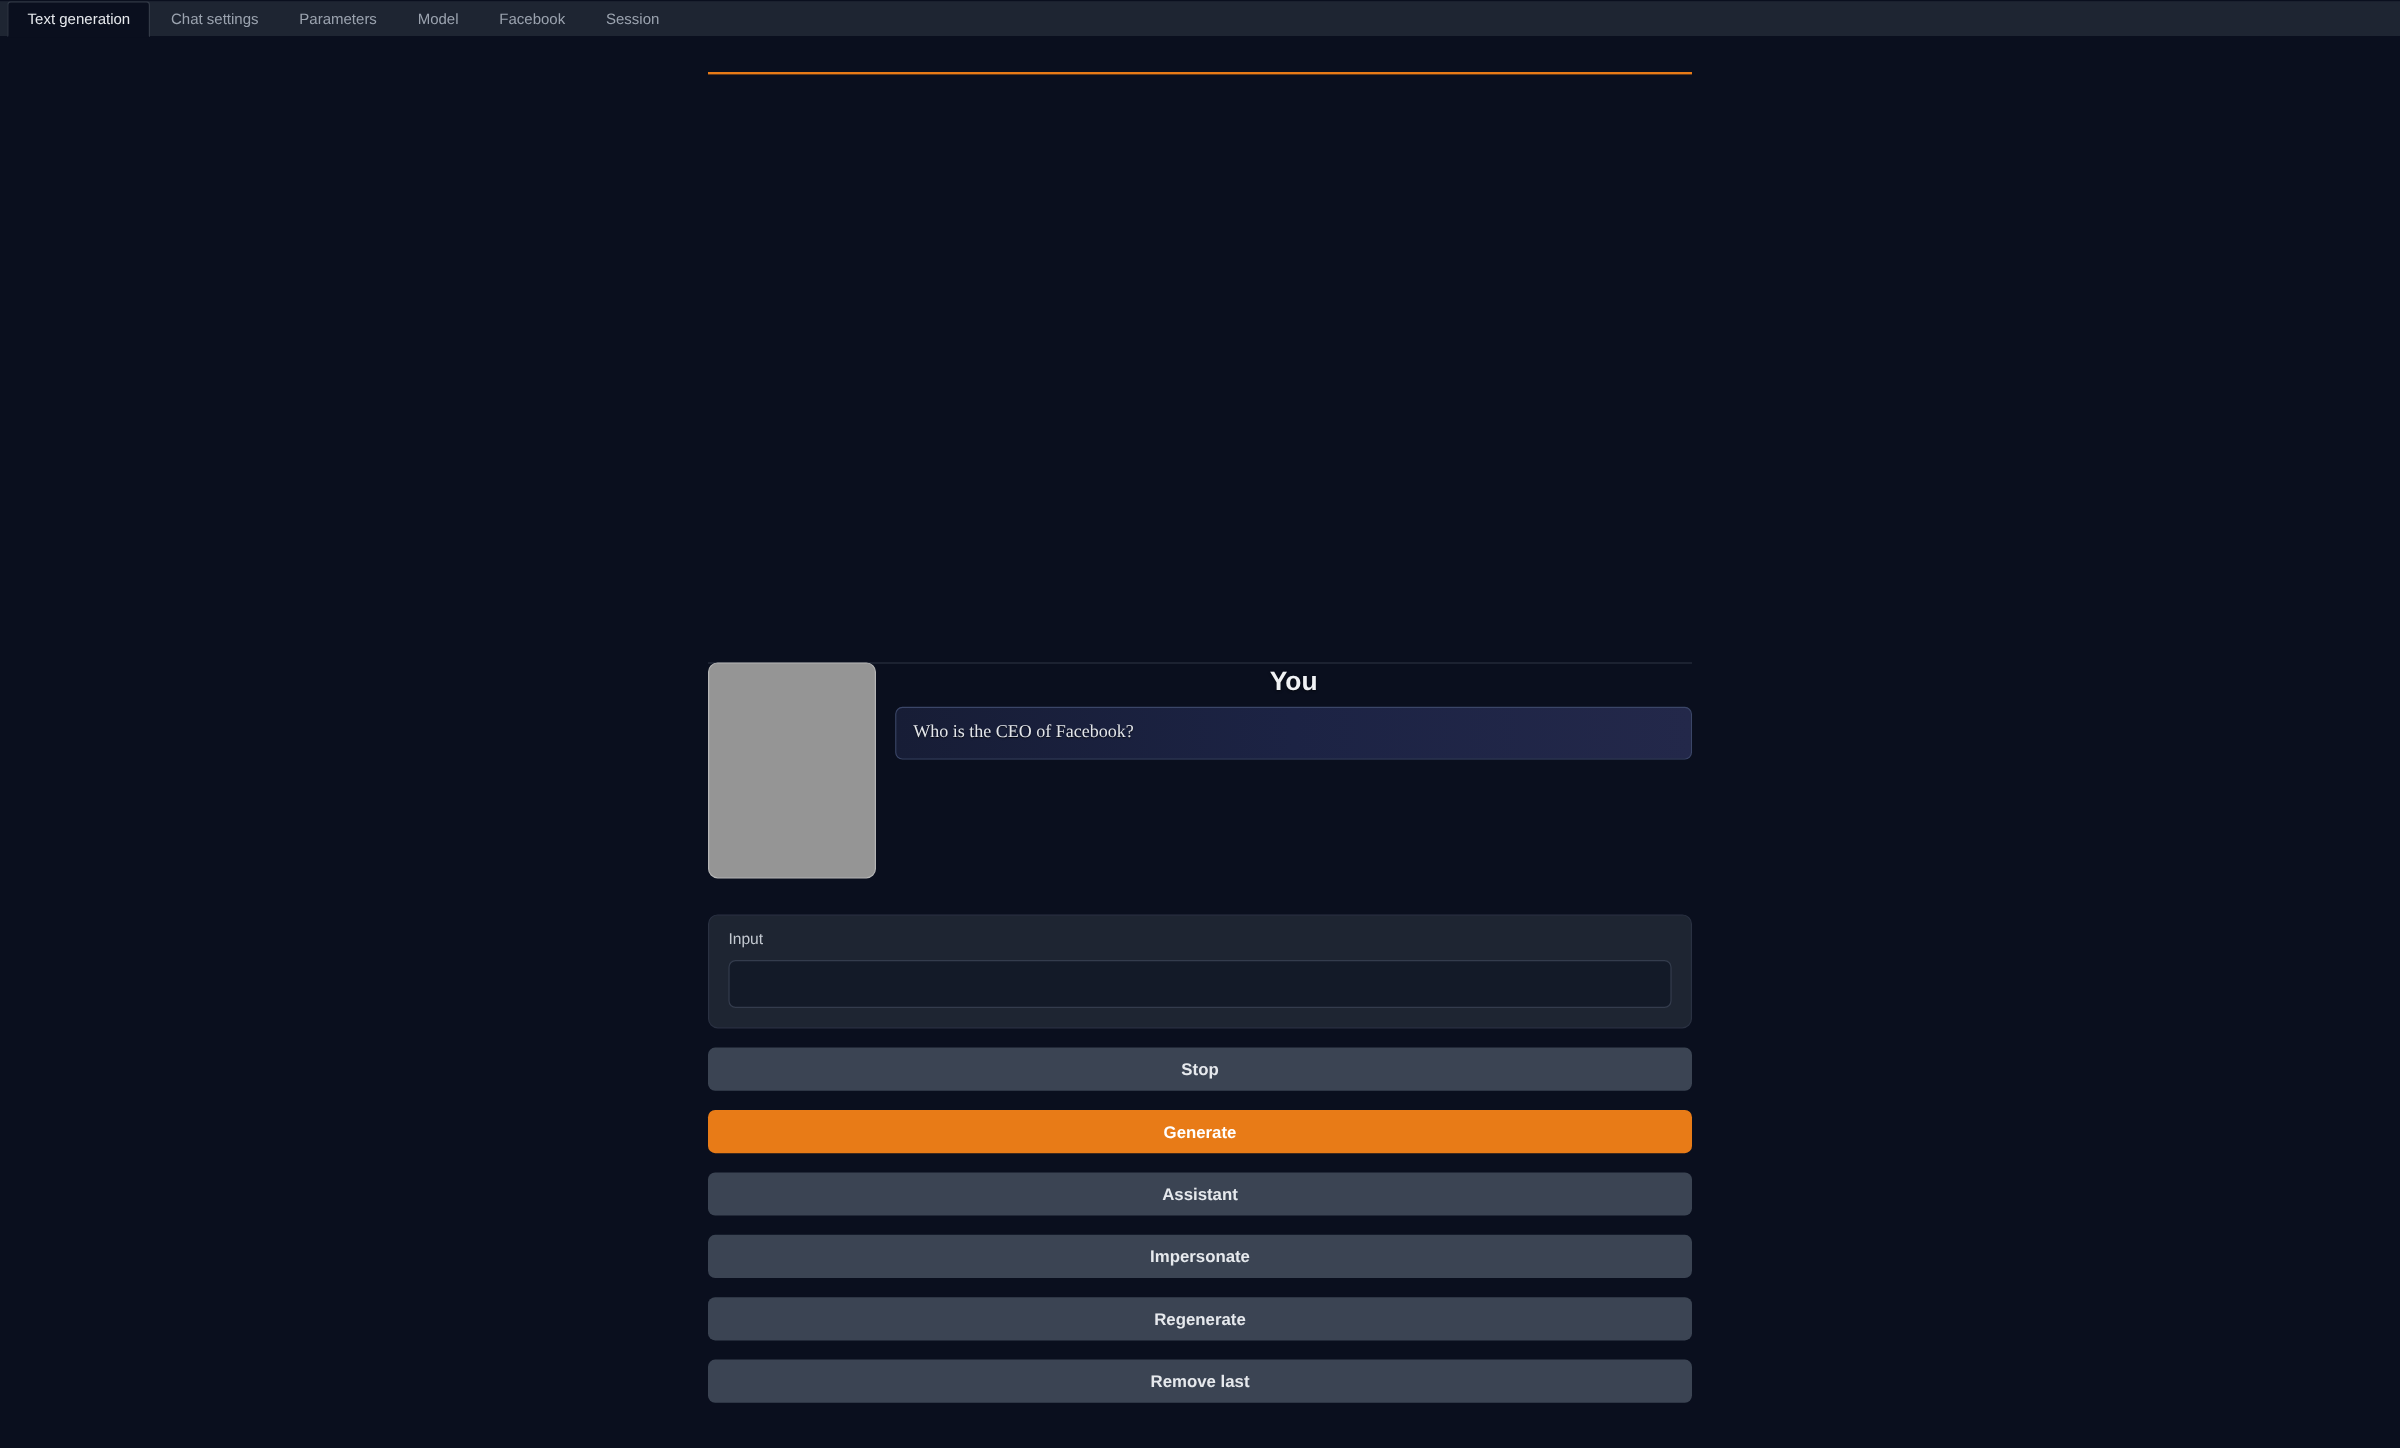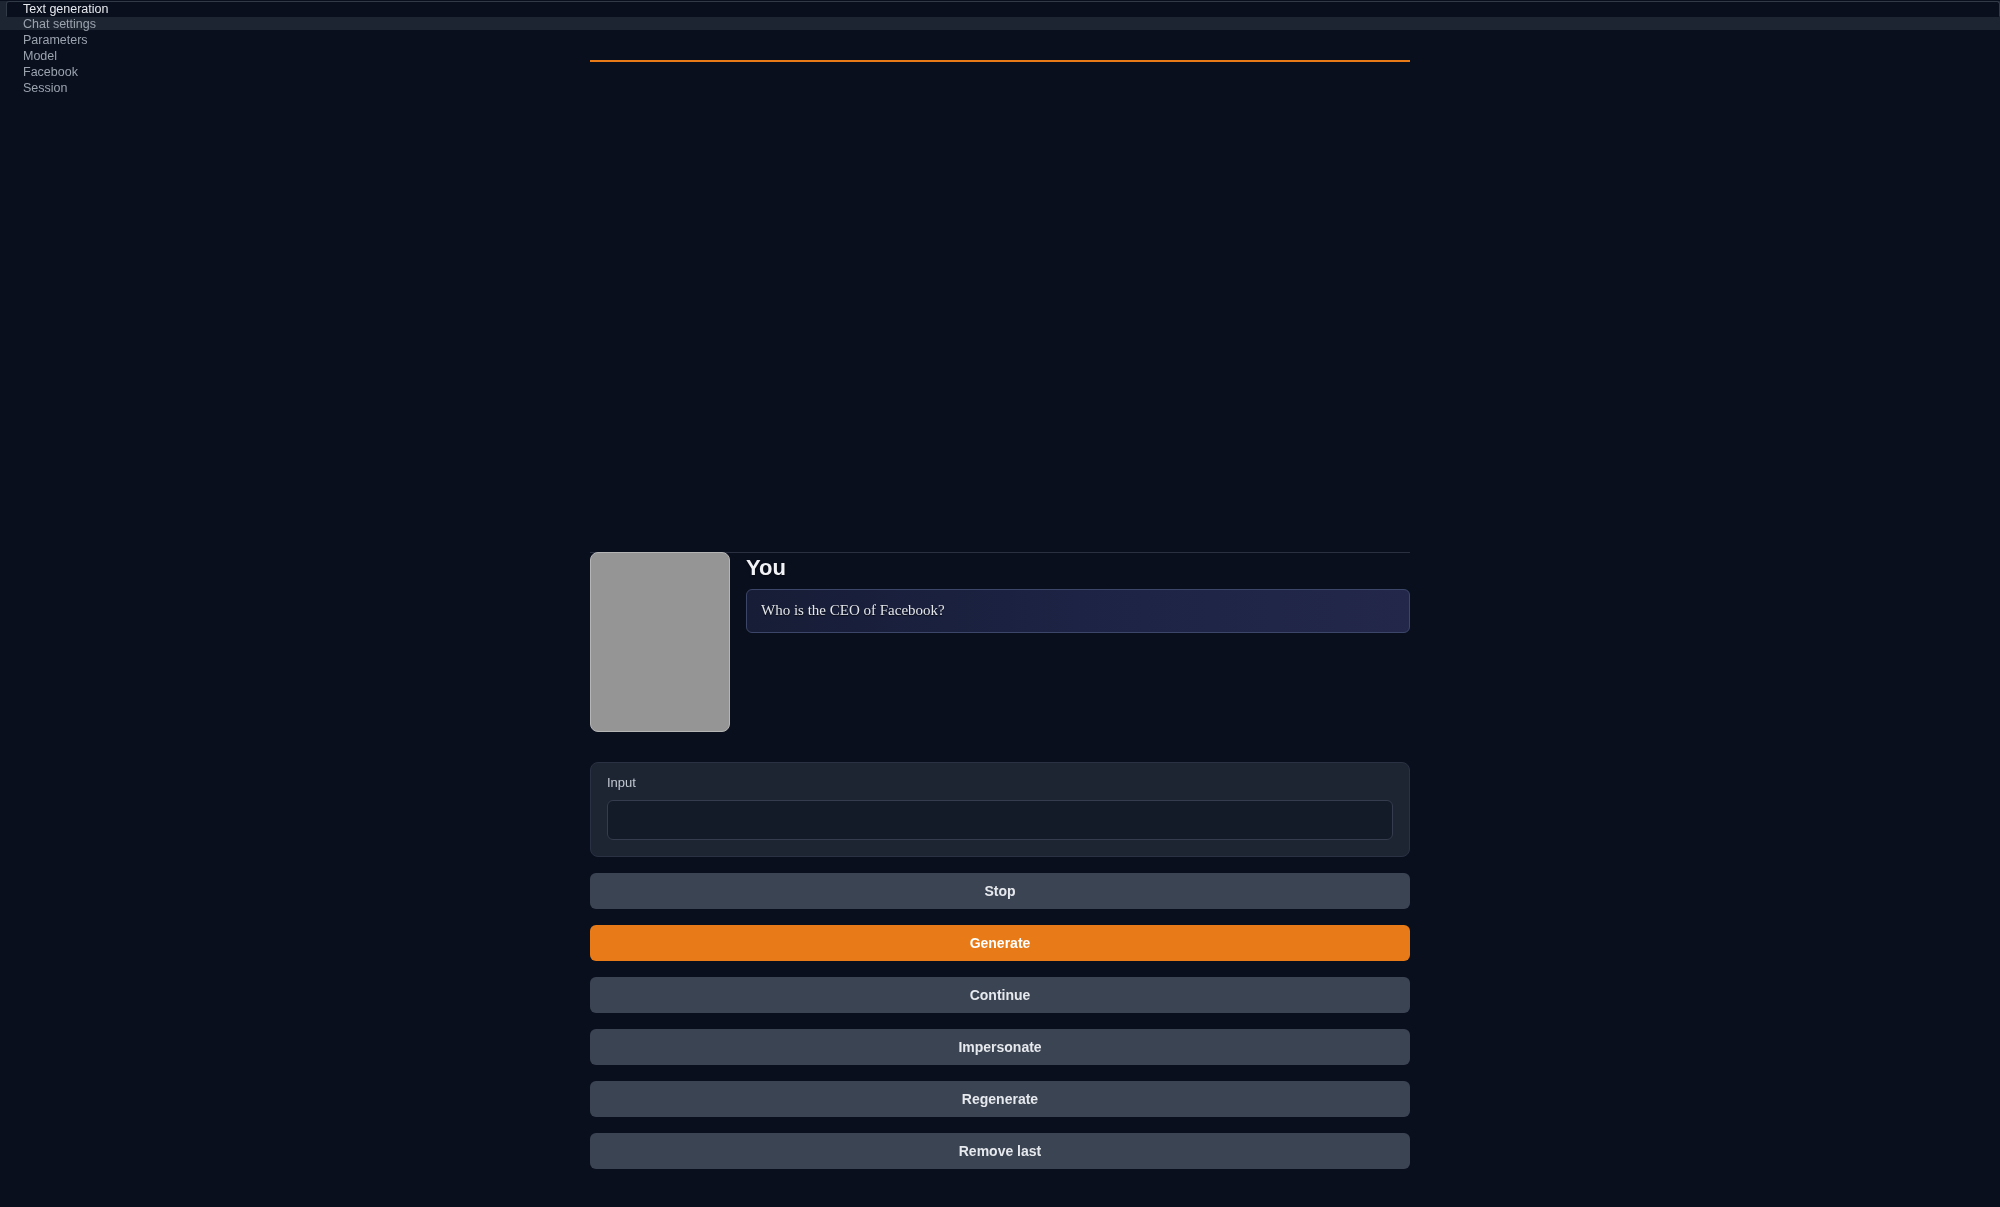--- a/index.html
+++ b/index.html
@@ -14,21 +14,20 @@
       width: 2000px;
       height: 1207px;
       overflow: hidden;
     }
     .tab-bar {
       background-color: #1e2532;
       display: flex;
       height: 30px;
       border-top: 1px solid #0a0f1e;
       padding-left: 6px;
-      flex-direction: column;
     }
     .tab {
       padding: 0 16px;
       display: flex;
       align-items: center;
       font-size: 12.5px;
       color: #9ba3af;
       cursor: pointer;
       border: 1px solid transparent;
     }
@@ -75,20 +74,21 @@
     .message-body {
       flex: 1;
       padding-top: 2px;
     }
     .speaker-name {
       font-size: 22px;
       font-weight: 700;
       color: #f0f2f5;
       margin-bottom: 8px;
       text-shadow: 0 1px 2px rgba(0,0,0,0.6);
+      text-align: center;
     }
     .message-bubble {
       background: linear-gradient(90deg, #171d36 0%, #1c2344 50%, #23284a 100%);
       border: 1px solid #3b4668;
       border-radius: 6px;
       padding: 10px 14px;
       font-size: 15px;
       line-height: 1.45;
       color: #e3e6eb;
       text-shadow: 0 1px 1px rgba(0,0,0,0.8);
@@ -170,20 +170,20 @@
 
   <div class="input-section">
     <div class="input-panel">
       <div class="input-label">Input</div>
       <input class="input-field" type="text" placeholder="" style="">
     </div>
 
     <div class="button-grid">
       <button class="btn">Stop</button>
       <button class="btn primary">Generate</button>
-      <button class="btn">Continue</button>
+      <button class="btn">Assistant</button>
       <button class="btn">Impersonate</button>
       <button class="btn">Regenerate</button>
       <button class="btn">Remove last</button>
     </div>
   </div>
 
 </div>
 
 </body></html>

